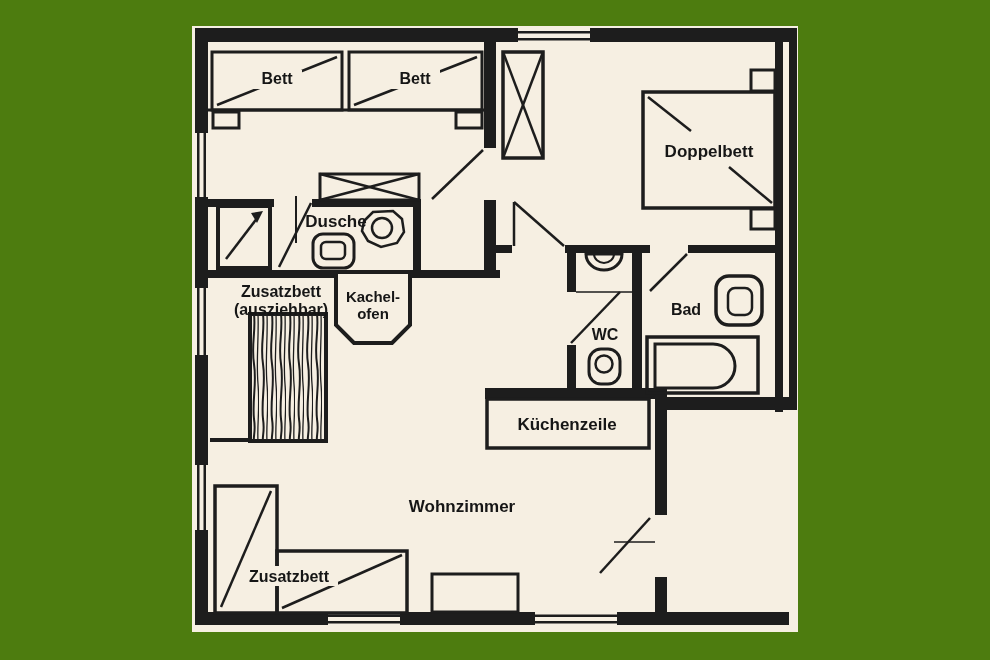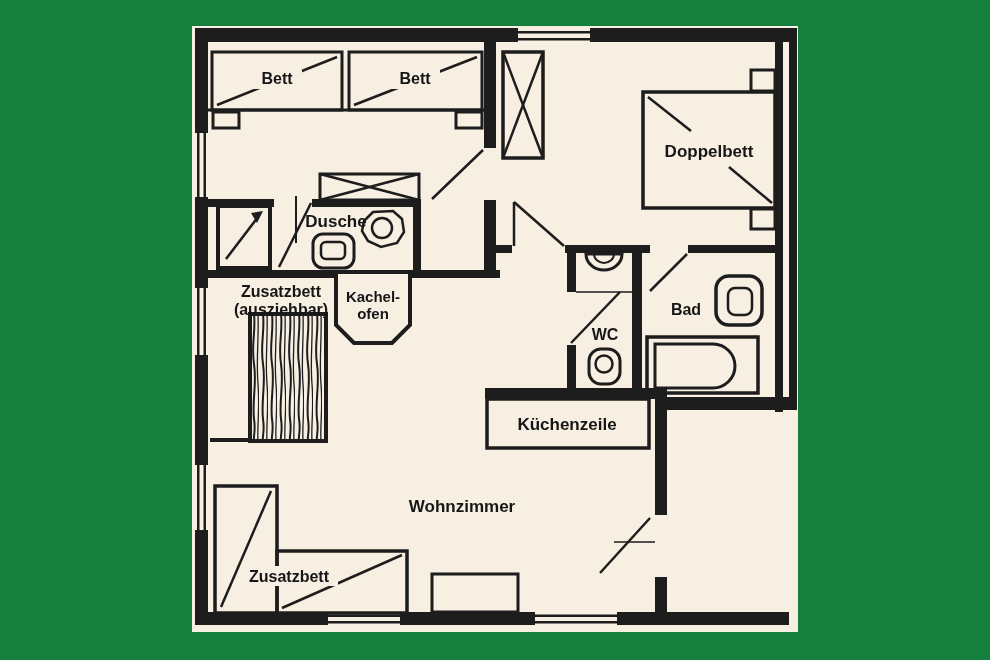--- a/index.html
+++ b/index.html
@@ -1,16 +1,16 @@
 <!DOCTYPE html>
 <html><head>
 <meta charset="utf-8">
 <style>
   html,body{margin:0;padding:0;background:#ffffff;}
-  .stage{position:relative;width:990px;height:660px;background:#15803d;overflow:hidden;
+  .stage{position:relative;width:990px;height:660px;background:#4d7c0f;overflow:hidden;
          font-family:"Liberation Sans",sans-serif;}
   svg{position:absolute;left:0;top:0;}
   text{font-family:"Liberation Sans","DejaVu Sans",sans-serif;font-weight:700;fill:#161616;}
   .lbl-16{font-size:16px;}
   .lbl-17{font-size:17px;}
   .lbl-15{font-size:15px;}
 </style>
 </head>
 <body>
 

